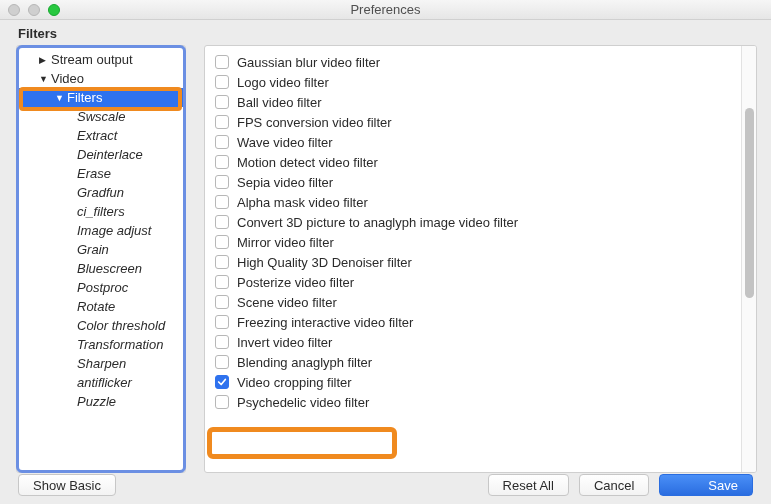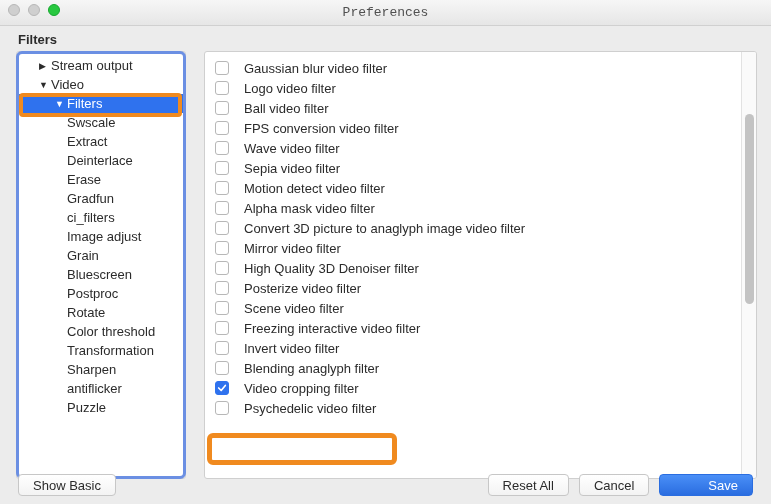--- a/index.html
+++ b/index.html
@@ -8,27 +8,26 @@
     width: 771px;
     height: 504px;
     font-family: -apple-system, BlinkMacSystemFont, "Helvetica Neue", Arial, sans-serif;
     font-size: 13px;
     background: #ececec;
     color: #2b2b2b;
     overflow: hidden;
     position: relative;
   }
   .titlebar {
-    height: 26px;
+    height: 20px;
     background: linear-gradient(#f6f6f6,#e6e6e6);
     border-bottom: 1px solid #d0d0d0;
     display: flex;
     align-items: center;
     position: relative;
-    font-family: Liberation Mono, monospace;
   }
   .traffic {
     position: absolute;
     left: 8px; top: 4px;
     display: flex; gap: 8px;
   }
   .tl {
     width: 12px; height: 12px; border-radius: 50%;
     background: #cfcfcf; border: 0.5px solid #b7b7b7;
   }
@@ -70,21 +69,21 @@
     display: flex; align-items: center;
     height: 19px;
     padding: 0 6px 0 0;
     white-space: nowrap;
     overflow: hidden;
     cursor: default;
     color: #2b2b2b;
   }
   .tree-item.lv1 { padding-left: 22px; }
   .tree-item.lv2 { padding-left: 38px; }
-  .tree-item.lv3 { padding-left: 38px; }
+  .tree-item.lv3 { padding-left: 48px; font-style: italic; }
   .tree-item.sel {
     background: #2f72ee;
     color: #fff;
   }
   .tree-item .arrow {
     width: 10px; display: inline-block;
     font-size: 9px; margin-right: 2px;
     color: inherit;
   }
   .filters-highlight {
@@ -106,21 +105,21 @@
     position: relative;
   }
   .listbody {
     position: absolute; inset: 0 15px 0 0;
     overflow: hidden;
     padding: 6px 0 0 10px;
   }
   .chk-row {
     display: flex; align-items: center;
     height: 20px;
-    gap: 15px;
+    gap: 8px;
   }
   .chk {
     width: 14px; height: 14px; flex: 0 0 14px;
     border: 1px solid #b7b7b7;
     border-radius: 3px;
     background: #fff;
     display: flex; align-items: center; justify-content: center;
   }
   .chk.on {
     background: #2f72ee;
@@ -287,25 +286,25 @@
           <div class="chk-row">
             <span class="chk"></span>
             <span>FPS conversion video filter</span>
           </div>
           <div class="chk-row">
             <span class="chk"></span>
             <span>Wave video filter</span>
           </div>
           <div class="chk-row">
             <span class="chk"></span>
+            <span>Motion detect video filter</span>
+          </div>
+          <div class="chk-row">
+            <span class="chk"></span>
             <span>Sepia video filter</span>
-          </div>
-          <div class="chk-row">
-            <span class="chk"></span>
-            <span>Motion detect video filter</span>
           </div>
           <div class="chk-row">
             <span class="chk"></span>
             <span>Alpha mask video filter</span>
           </div>
           <div class="chk-row">
             <span class="chk"></span>
             <span>Convert 3D picture to anaglyph image video filter</span>
           </div>
           <div class="chk-row">

